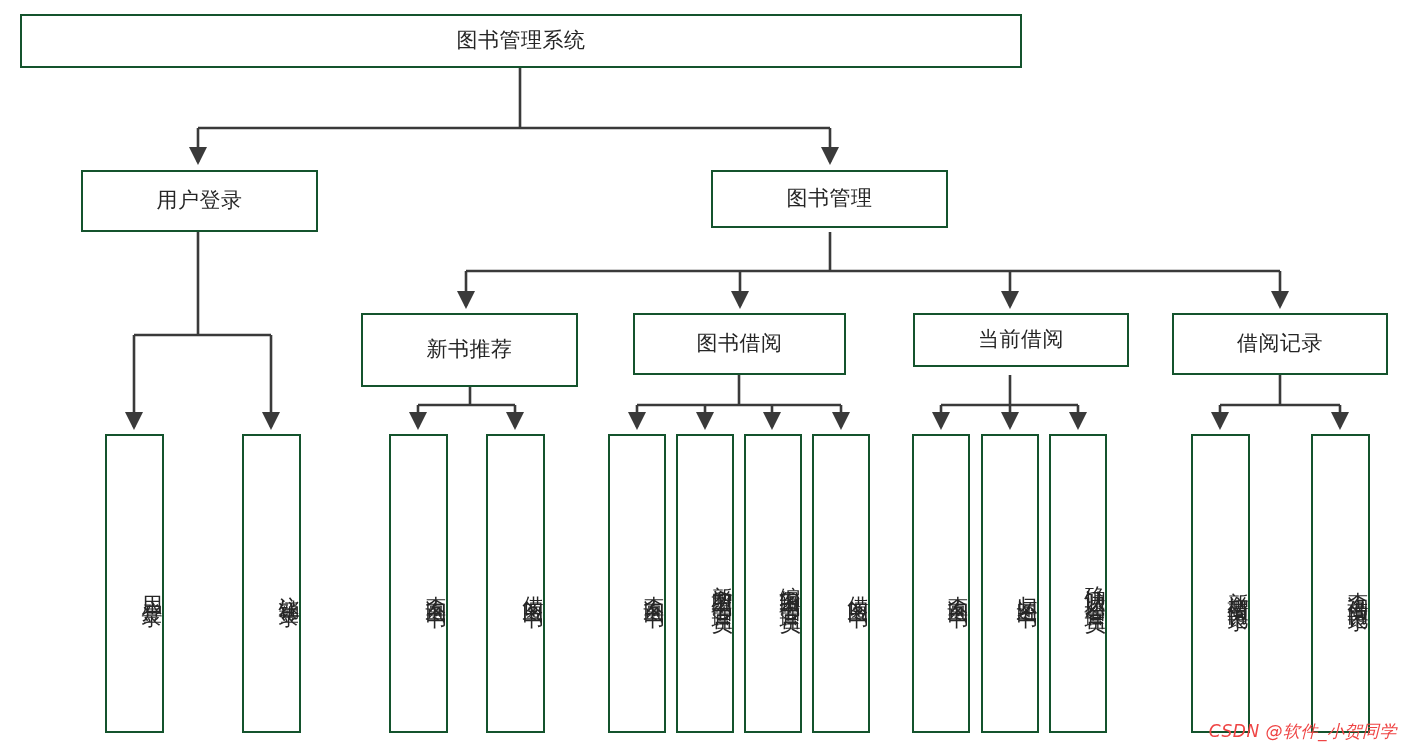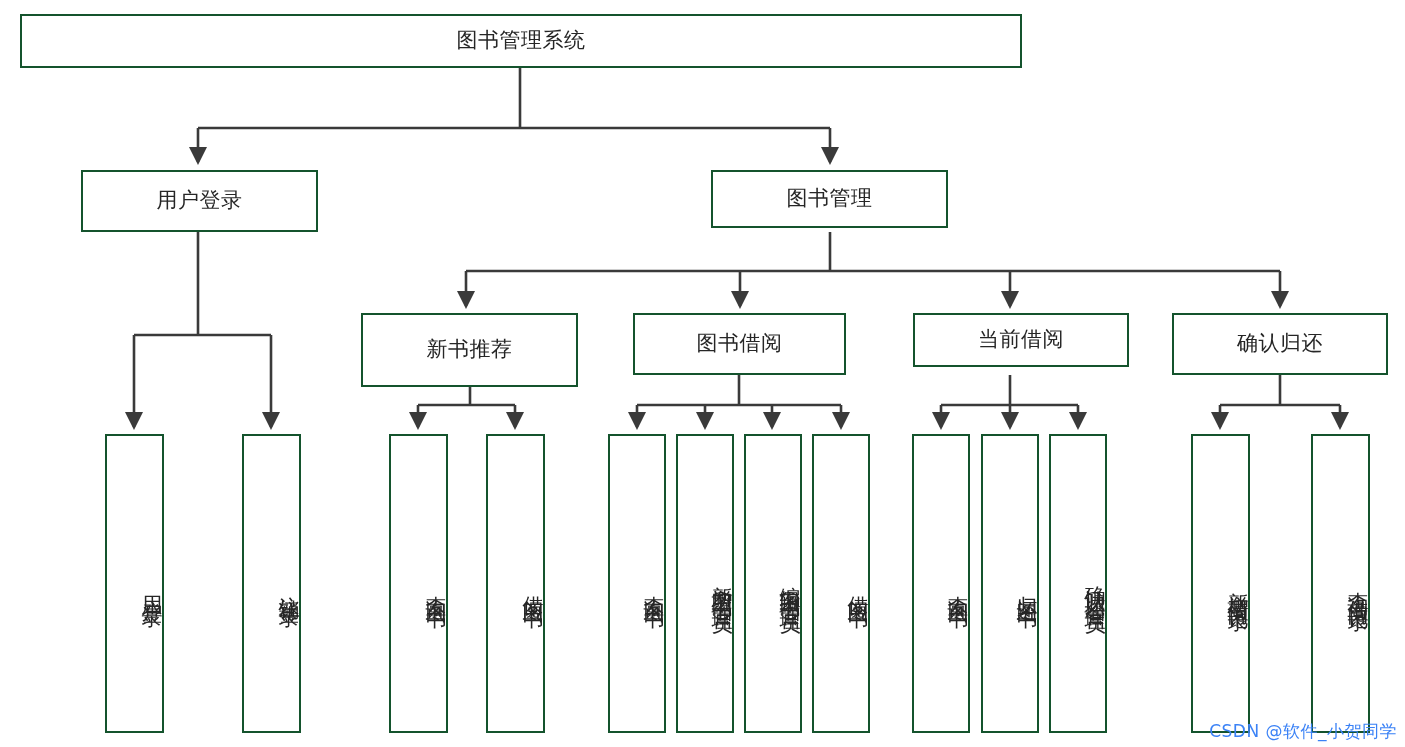--- a/index.html
+++ b/index.html
@@ -53,23 +53,24 @@
   .node.vert .vlabel {
     writing-mode: vertical-rl;
     text-orientation: upright;
     white-space: nowrap;
   }
   .watermark {
     position: absolute;
     right: 8px;
     bottom: 4px;
     font-size: 17px;
-    color: #3b82f6;
+    color: #ef4444;
     letter-spacing: 0.5px;
     white-space: nowrap;
+    font-style: italic;
   }
 </style>
 </head>
 <body>
 
 <div id="canvas">
 
   <svg class="edges" viewBox="0 0 1405 747">
     <defs>
       <marker id="arrow" viewBox="0 0 12 12" refX="10" refY="6" markerWidth="7" markerHeight="7" orient="auto-start-reverse">
@@ -135,21 +136,21 @@
   <div class="node horiz" style="left:361px; top:313px; width:217px; height:74px;">
     <span>新书推荐</span>
   </div>
   <div class="node horiz" style="left:633px; top:313px; width:213px; height:62px;">
     <span>图书借阅</span>
   </div>
   <div class="node horiz" style="left:902px; top:313px; width:216px; height:54px;margin-left:11px;">
     <span>当前借阅</span>
   </div>
   <div class="node horiz" style="left:1172px; top:313px; width:216px; height:62px;">
-    <span>确认归还</span>
+    <span>借阅记录</span>
   </div>
 
   <div class="node vert" style="left:105px; top:434px; width:59px; height:299px;">
     <span class="vlabel">用户登录</span>
   </div>
   <div class="node vert" style="left:242px; top:434px; width:59px; height:299px;">
     <span class="vlabel">注销登录</span>
   </div>
 
   <div class="node vert" style="left:389px; top:434px; width:59px; height:299px;">

